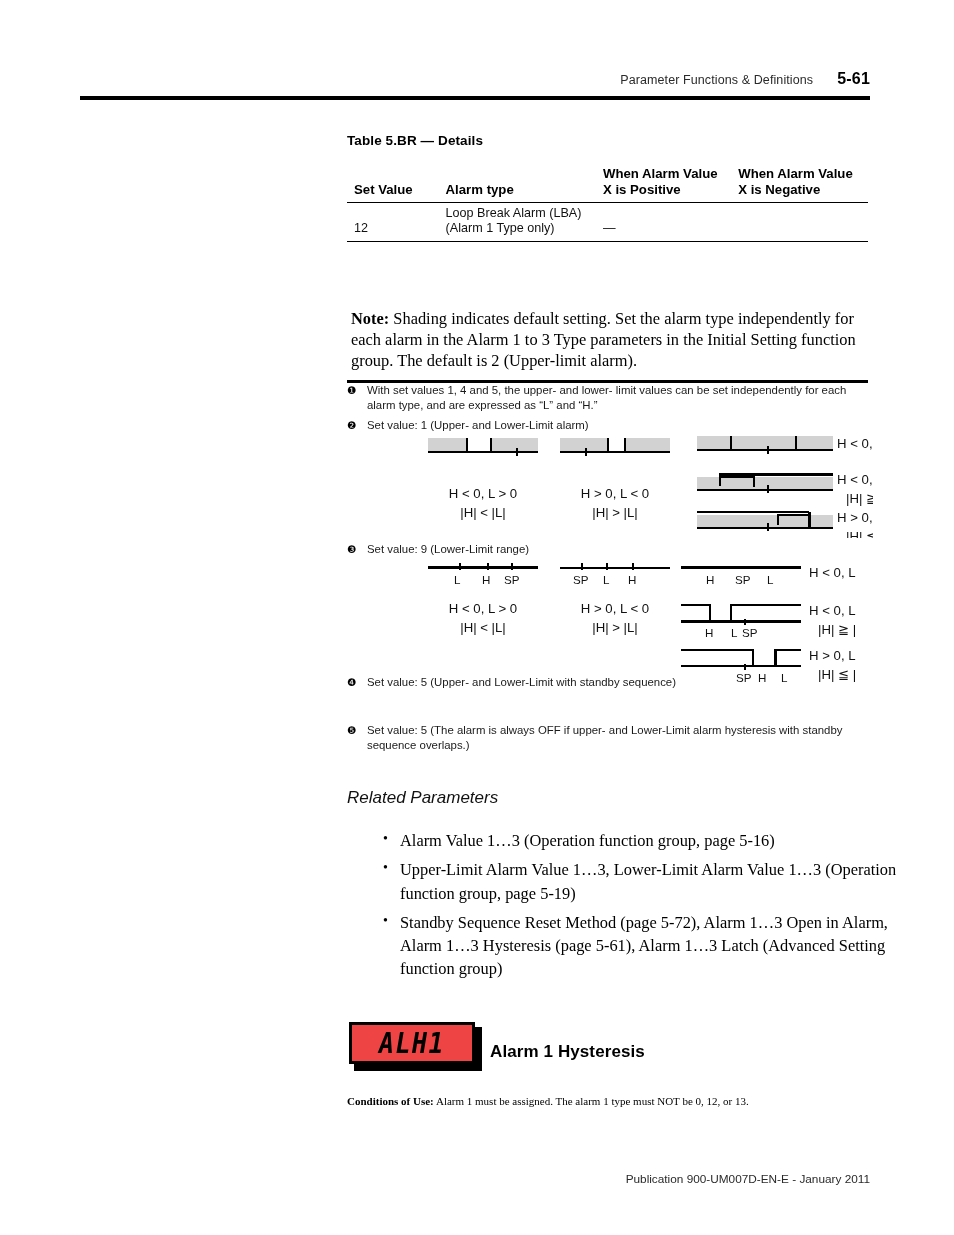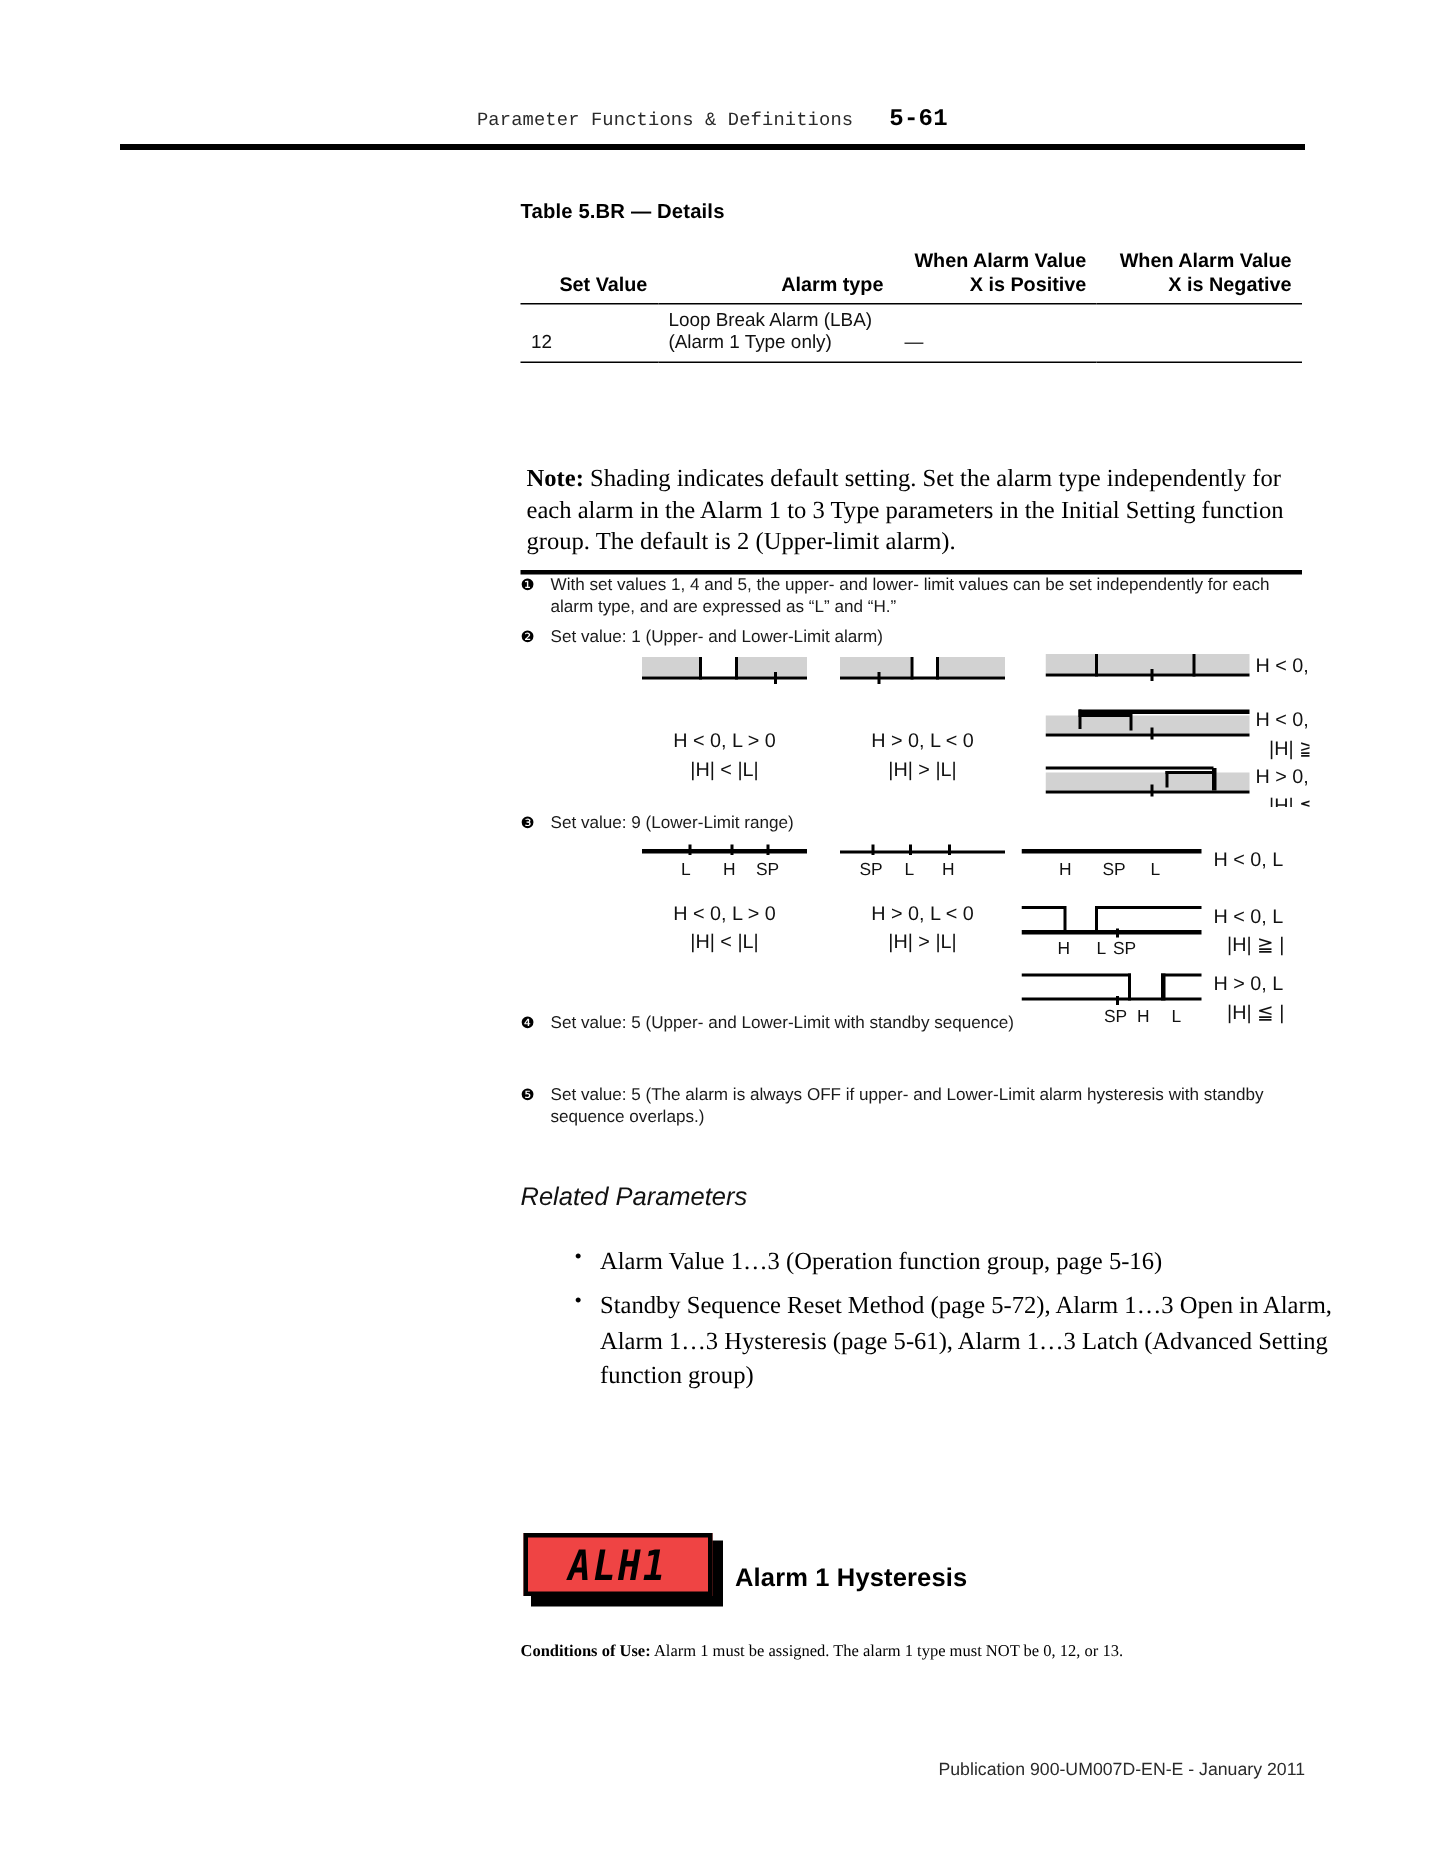--- a/index.html
+++ b/index.html
@@ -16,23 +16,23 @@
     overflow: hidden;
   }
 
   
   .page-header {
     position: absolute;
     left: 80px;
     top: 70px;
     width: 790px;
     display: flex;
-    justify-content: center;
+    justify-content: flex-end;
     align-items: baseline;
-    font-family: Liberation Mono, monospace;
+    font-family: Liberation Sans, sans-serif;
   }
   .header-title {
     font-size: 12.5px;
     color: #2a2a2a;
     letter-spacing: 0.1px;
   }
   .header-pageno {
     font-size: 16px;
     font-weight: bold;
     margin-left: 24px;
@@ -77,21 +77,21 @@
   .th-group {
     text-align: center;
     font-weight: bold;
     font-size: 13.2px;
     border-bottom: 1.2px solid #000 !important;
     padding-bottom: 5px;
     vertical-align: middle !important;
   }
   .hdr-row-top td, .hdr-row-top th { border-top: 1.2px solid #000; }
   .th-sub {
-    text-align: right;
+    text-align: left;
     font-weight: bold;
     font-size: 13.2px;
     line-height: 1.2;
     vertical-align: bottom;
     padding-bottom: 5px;
   }
   .hdr-bottom { border-bottom: 1.8px solid #000; }
   .vline-l { border-left: 1.2px solid #000; }
   .cell-body {
     font-size: 12.6px;
@@ -527,20 +527,21 @@
 <div class="fn-abs" style="top:723px;">
   <div class="fn-row">
     <span class="fn-num">❺</span>
     <span class="fn-body">Set value: 5 (The alarm is always OFF if upper- and Lower-Limit alarm hysteresis with standby sequence overlaps.)</span>
   </div>
 </div>
 
 <div class="related-heading">Related Parameters</div>
 <ul class="related-list">
   <li>Alarm Value 1…3 (Operation function group, page 5-16)</li>
+  <li>Upper-Limit Alarm Value 1…3, Lower-Limit Alarm Value 1…3 (Operation function group, page 5-19)</li>
   <li>Standby Sequence Reset Method (page 5-72), Alarm 1…3 Open in Alarm, Alarm 1…3 Hysteresis (page 5-61), Alarm 1…3 Latch (Advanced Setting function group)</li>
 </ul>
 
 <div class="lcd-shadow"></div>
 <div class="lcd-box">
   <span class="lcd-text">ALH1</span>
 </div>
 <div class="param-title">Alarm 1 Hysteresis</div>
 
 <div class="conditions"><b>Conditions of Use:</b><span> Alarm 1 must be assigned. The alarm 1 type must NOT be 0, 12, or 13.</span></div>

